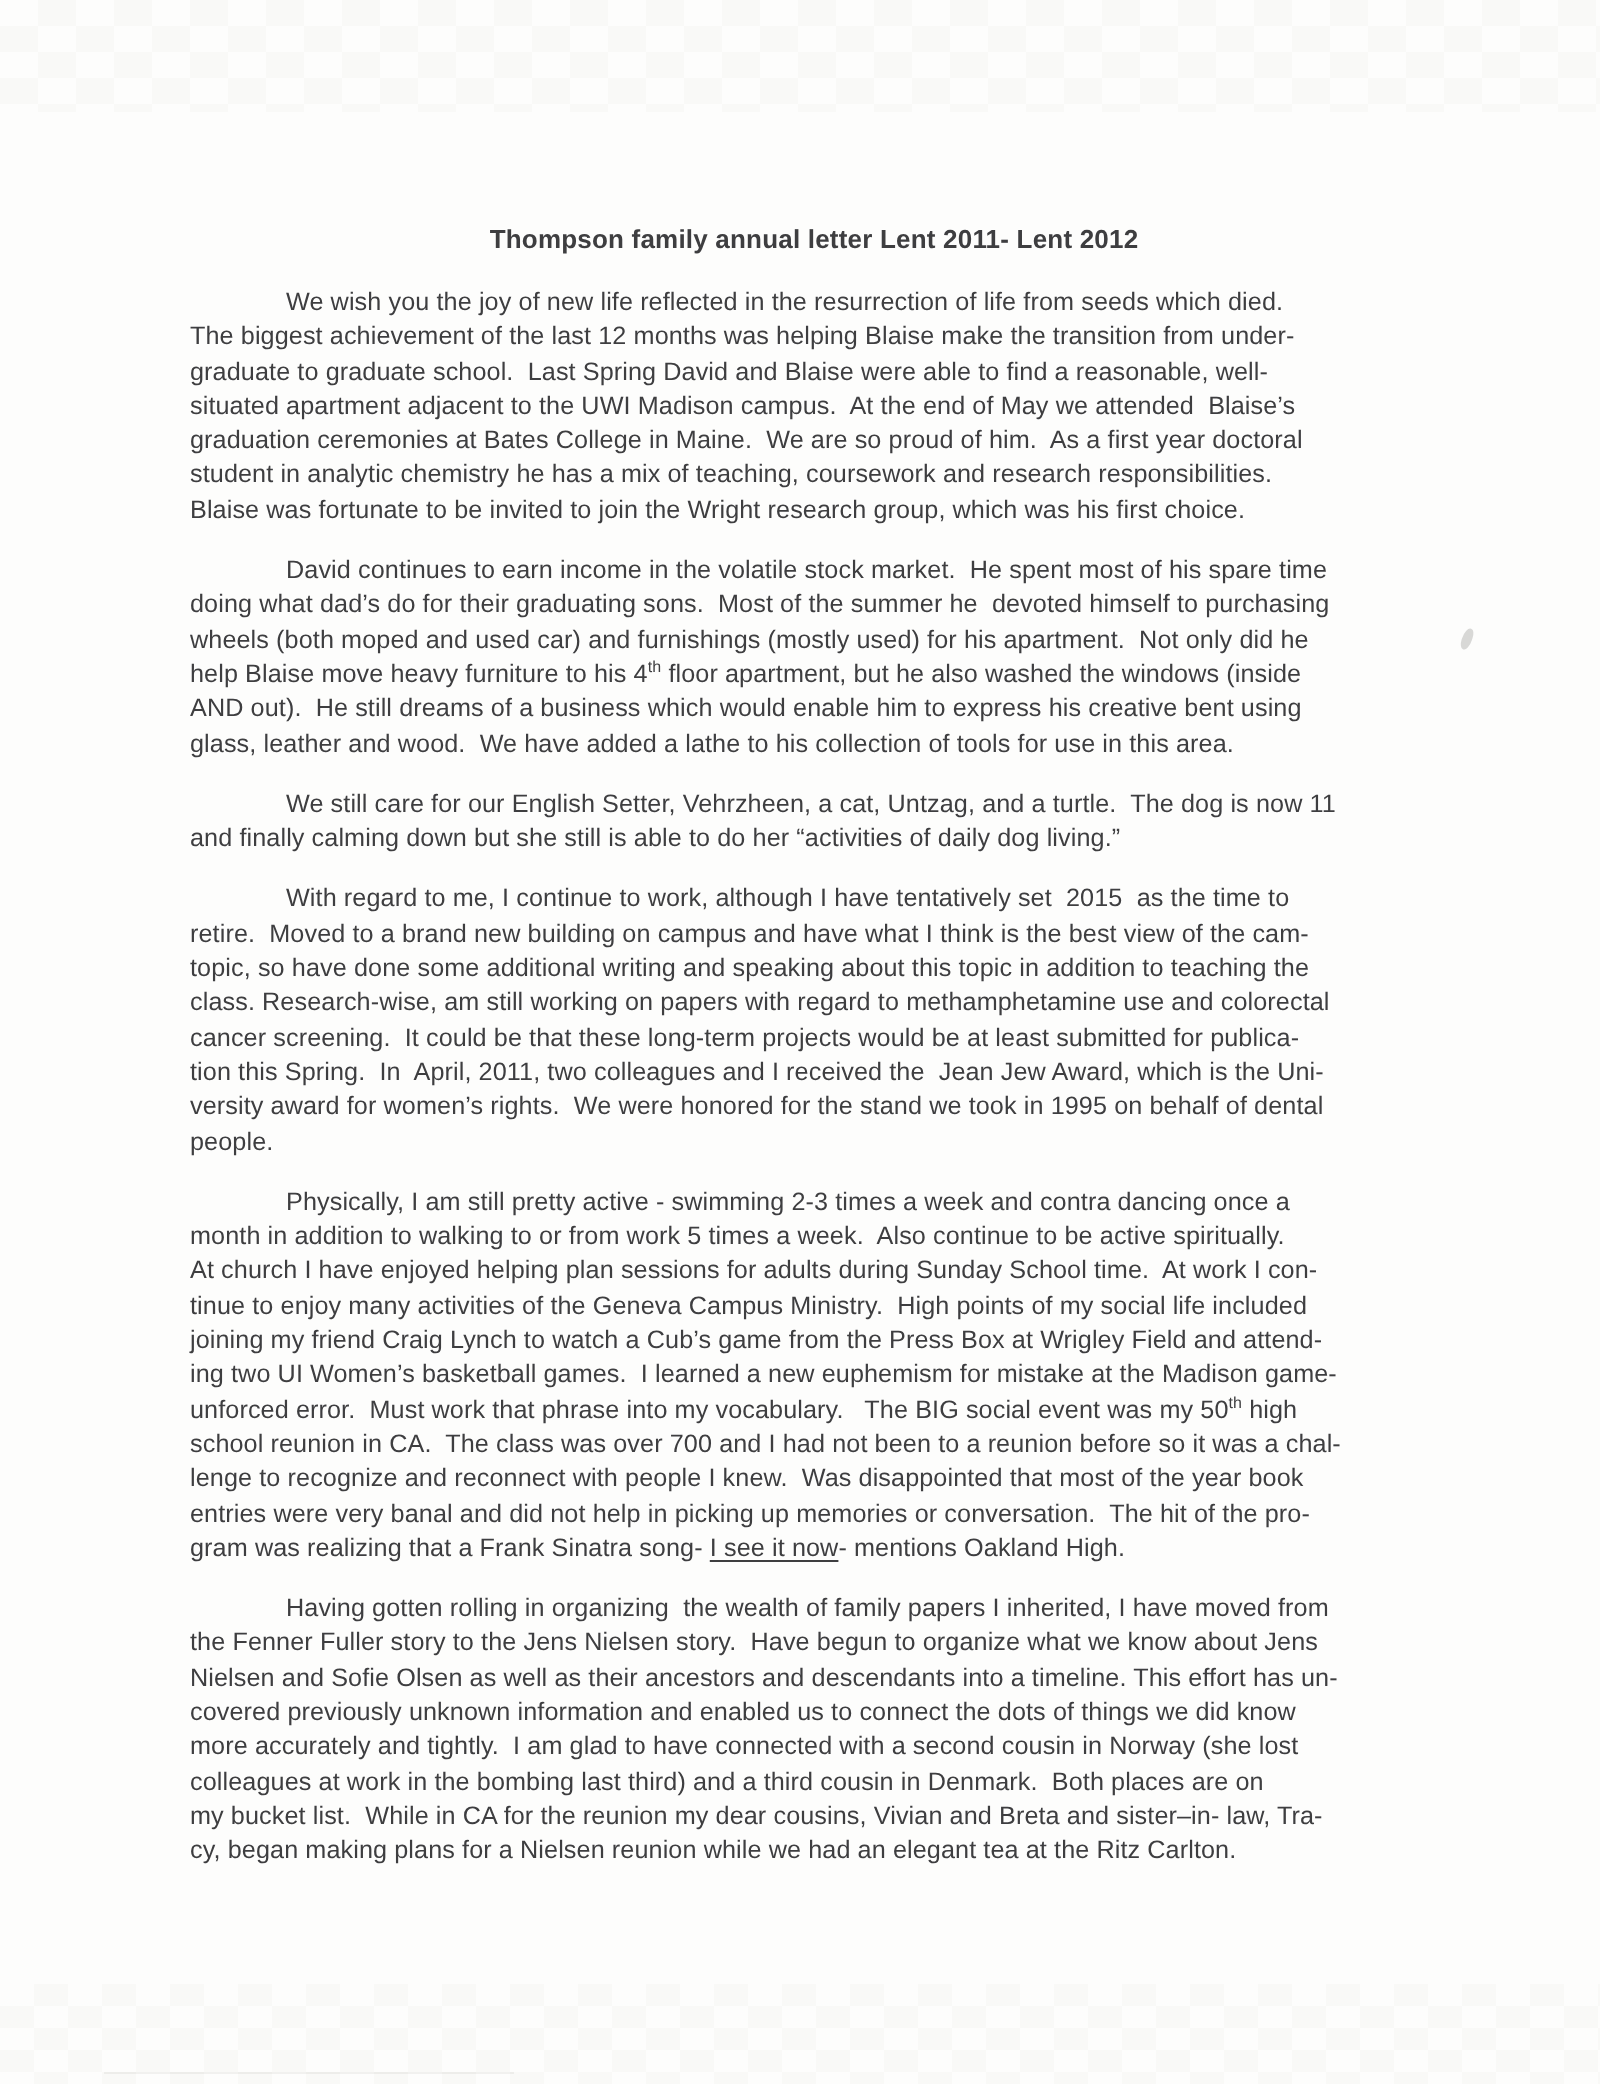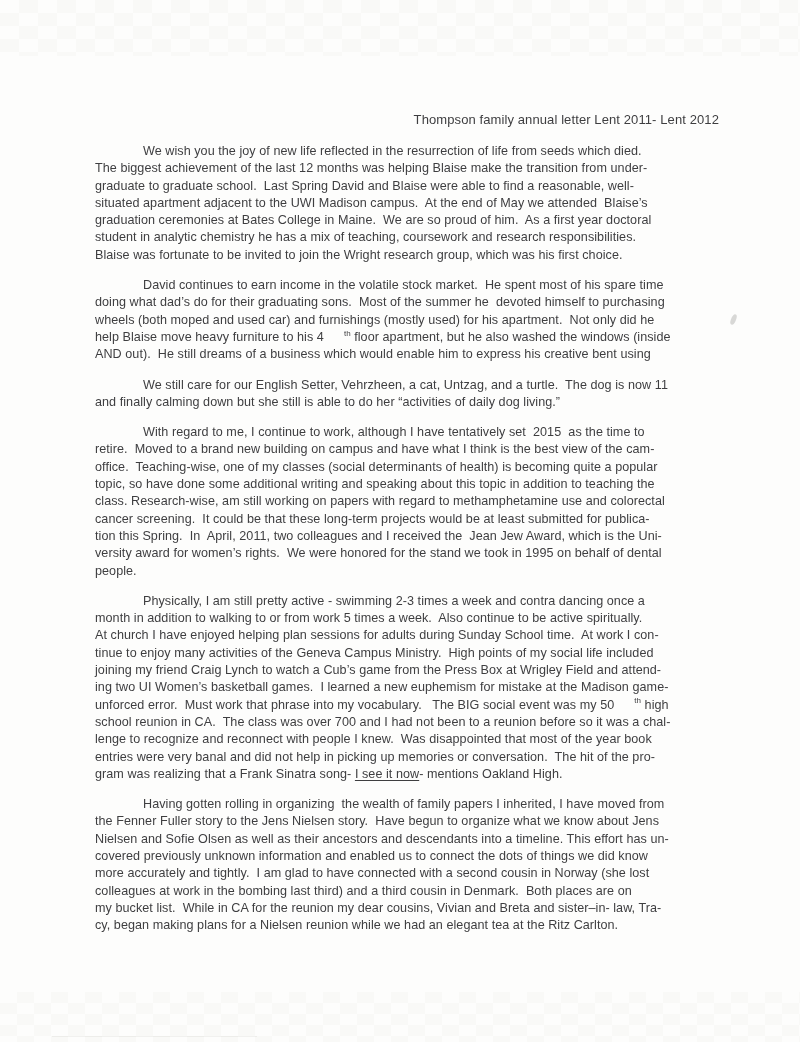--- a/index.html
+++ b/index.html
@@ -31,43 +31,42 @@
   .edge-noise.bottom { bottom: 0; height: 50px; background-size: 34px 22px; }
 
   .content {
     position: absolute;
     left: 95px;
     top: 112px;
     width: 624px;
   }
   .title {
     font-size: 13px;
-    font-weight: normal;
-    text-align: right;
+    font-weight: bold;
+    text-align: center;
     margin: 0 0 16px 0;
     letter-spacing: 0.1px;
     white-space: pre;
   }
   .paragraph {
     margin: 0 0 13px 0;
   }
   .line {
     font-size: 12.6px;
     line-height: 17.3px;
     white-space: pre;
     letter-spacing: 0.05px;
   }
   .line.indent {
     padding-left: 48px;
   }
   .line sup {
     font-size: 8px;
     line-height: 0;
     vertical-align: super;
-    padding-left: 20px;
   }
   .line u {
     text-underline-offset: 2px;
   }
   
   .smudge {
     position: absolute;
     left: 731px;
     top: 314px;
     width: 5px;
@@ -103,29 +102,29 @@
         <div class="line">graduation ceremonies at Bates College in Maine.  We are so proud of him.  As a first year doctoral</div>
         <div class="line">student in analytic chemistry he has a mix of teaching, coursework and research responsibilities.</div>
         <div class="line">Blaise was fortunate to be invited to join the Wright research group, which was his first choice.</div>
       </div>
       <div class="paragraph">
         <div class="line indent">David continues to earn income in the volatile stock market.  He spent most of his spare time</div>
         <div class="line">doing what dad’s do for their graduating sons.  Most of the summer he  devoted himself to purchasing</div>
         <div class="line">wheels (both moped and used car) and furnishings (mostly used) for his apartment.  Not only did he</div>
         <div class="line">help Blaise move heavy furniture to his 4<sup>th</sup> floor apartment, but he also washed the windows (inside</div>
         <div class="line">AND out).  He still dreams of a business which would enable him to express his creative bent using</div>
+        <div class="line">glass, leather and wood.  We have added a lathe to his collection of tools for use in this area.</div>
       </div>
       <div class="paragraph">
         <div class="line indent">We still care for our English Setter, Vehrzheen, a cat, Untzag, and a turtle.  The dog is now 11</div>
         <div class="line">and finally calming down but she still is able to do her “activities of daily dog living.”</div>
       </div>
       <div class="paragraph">
         <div class="line indent">With regard to me, I continue to work, although I have tentatively set  2015  as the time to</div>
         <div class="line">retire.  Moved to a brand new building on campus and have what I think is the best view of the cam-</div>
-        <div class="line">office.  Teaching-wise, one of my classes (social determinants of health) is becoming quite a popular</div>
         <div class="line">topic, so have done some additional writing and speaking about this topic in addition to teaching the</div>
         <div class="line">class. Research-wise, am still working on papers with regard to methamphetamine use and colorectal</div>
         <div class="line">cancer screening.  It could be that these long-term projects would be at least submitted for publica-</div>
         <div class="line">tion this Spring.  In  April, 2011, two colleagues and I received the  Jean Jew Award, which is the Uni-</div>
         <div class="line">versity award for women’s rights.  We were honored for the stand we took in 1995 on behalf of dental</div>
         <div class="line">people.</div>
       </div>
       <div class="paragraph">
         <div class="line indent">Physically, I am still pretty active - swimming 2-3 times a week and contra dancing once a</div>
         <div class="line">month in addition to walking to or from work 5 times a week.  Also continue to be active spiritually.</div>

